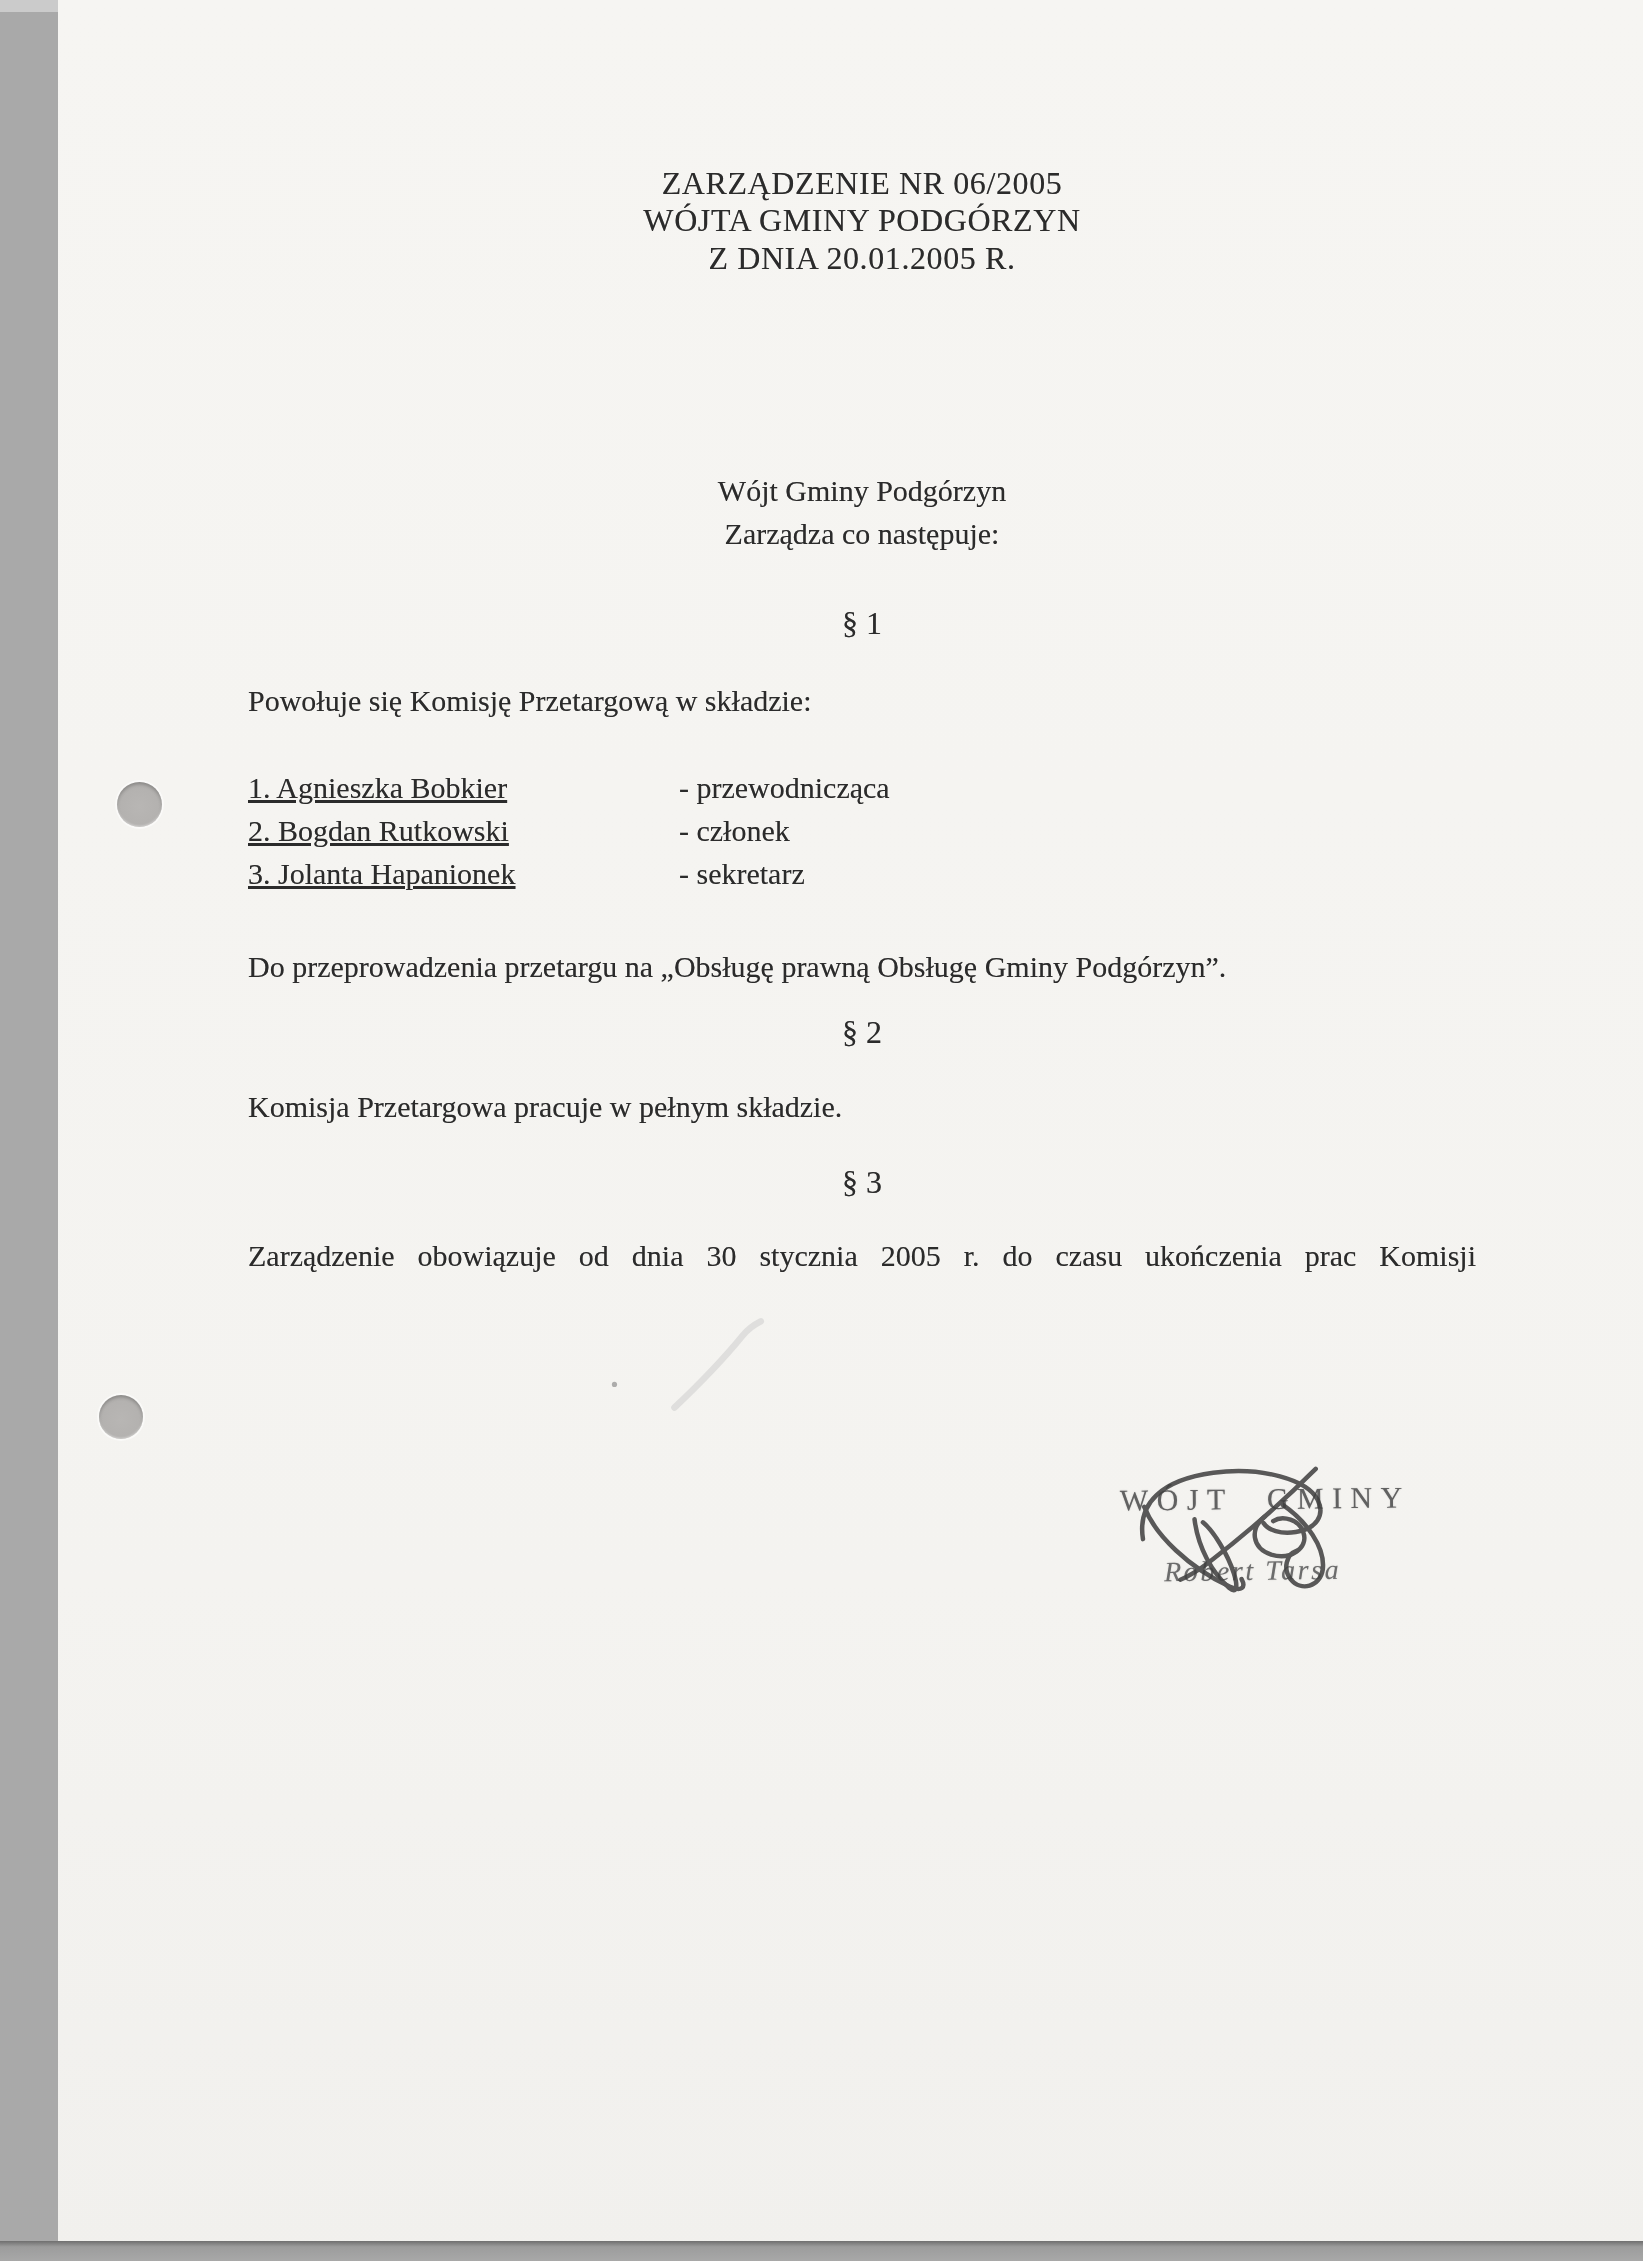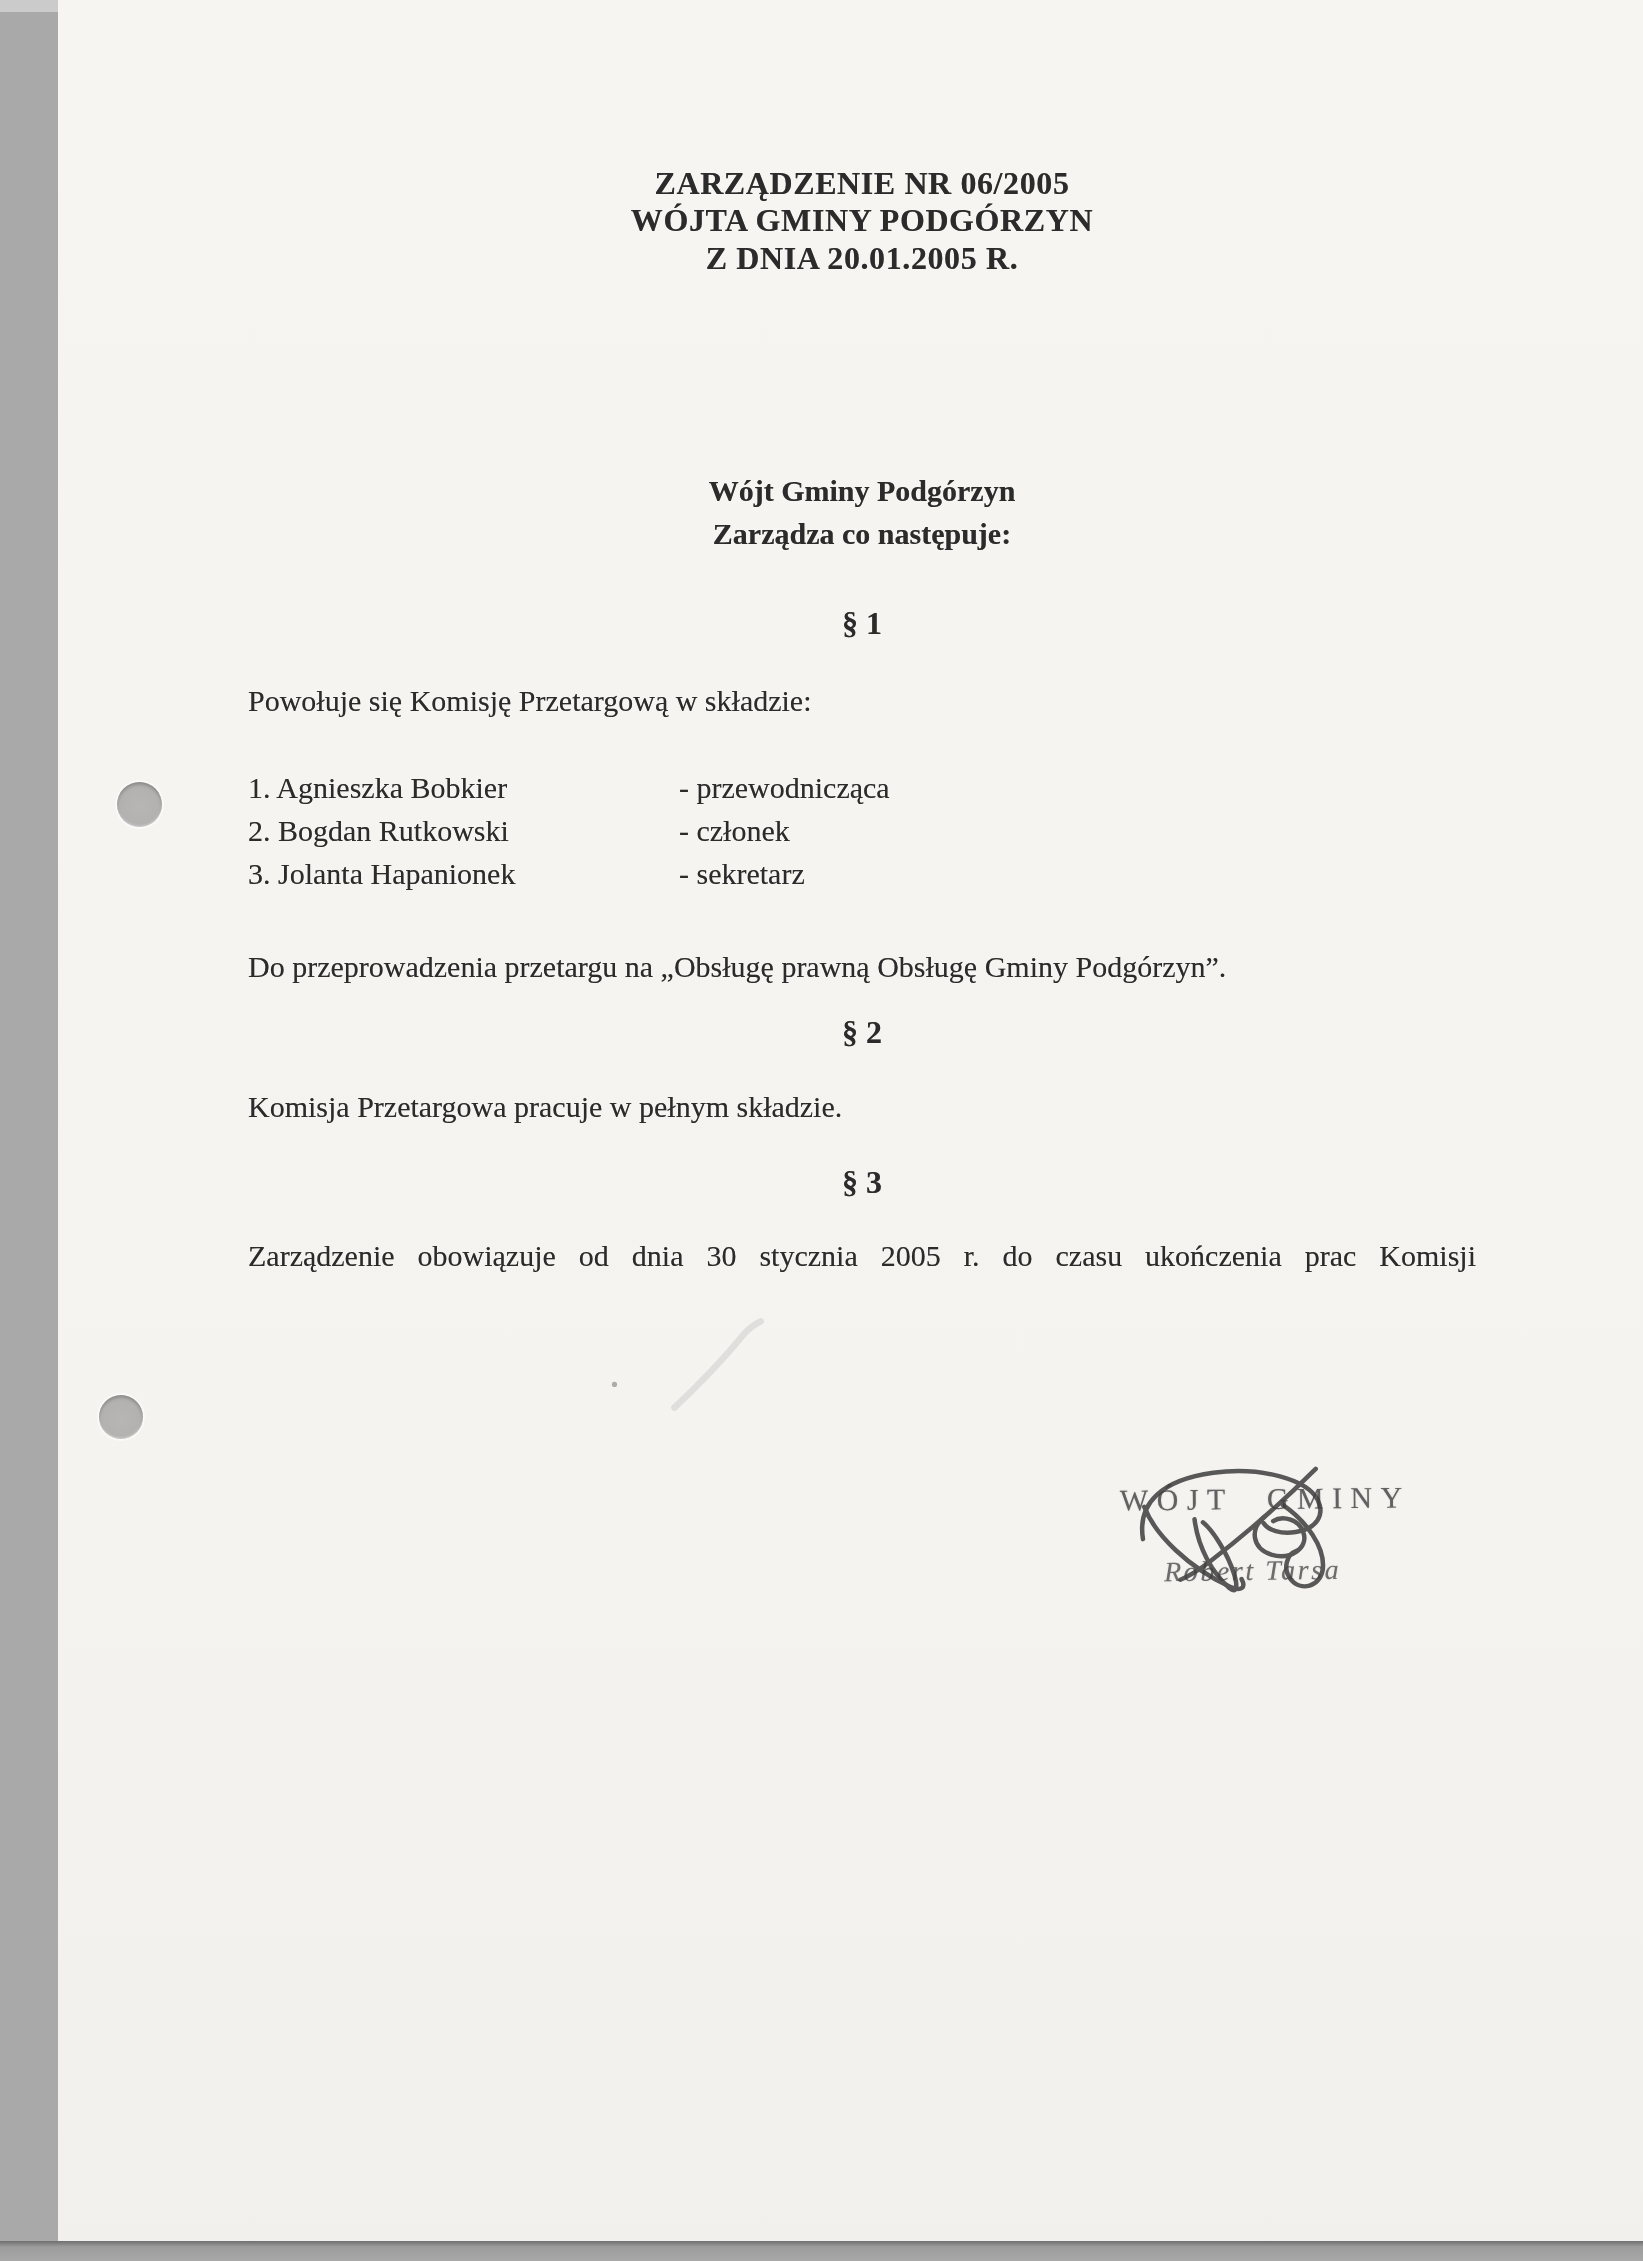--- a/index.html
+++ b/index.html
@@ -6,25 +6,25 @@
   #page{
     position:relative;width:1644px;height:2261px;overflow:hidden;
     background:linear-gradient(to bottom,#f6f5f2 0%,#f4f3f0 70%,#f1f0ed 100%);
     font-family:"Liberation Serif", serif;color:#2b2b2b;
   }
   .line{
     position:absolute;left:248px;width:1228px;
     font-size:30px;line-height:43px;white-space:pre;
     text-shadow:0 0 0.6px rgba(45,45,45,.45);
   }
-  .center{text-align:center;font-weight:bold;}
+  .center{text-align:center;}
   .title-line{font-size:32px;line-height:37px;letter-spacing:0.6px;}
   .section-mark{font-size:32px;line-height:37px;}
   .member-row{display:flex;}
-  .member-name{width:431px;flex:0 0 auto;}
+  .member-name{width:431px;flex:0 0 auto;text-decoration:underline;}
   .member-role{flex:0 0 auto;}
   .justify-line{text-align:justify;text-align-last:justify;}
   
   .edge-left{position:absolute;left:0;top:0;width:58px;height:2261px;background:#a9a9a9;z-index:5;}
   .edge-left-top{position:absolute;left:0;top:0;width:58px;height:11.6px;background:#cbcbcb;z-index:6;}
   .edge-bottom{position:absolute;left:0;top:2241px;width:1644px;height:20.6px;
     background:linear-gradient(to bottom,#6f6f6f 0px,#9c9c9c 5.8px,#a9a9a9 100%);z-index:5;}
   .hole{position:absolute;border-radius:50%;z-index:7;
     background:radial-gradient(circle at 50% 55%,#b8b6b4 0%,#b3b1af 65%,#a6a4a2 100%);
     box-shadow:inset 0 2.6px 3.2px rgba(0,0,0,.20), inset 0 -1.3px 1.9px rgba(255,255,255,.35), 0 0 0 1.9px rgba(255,255,255,.55);}

